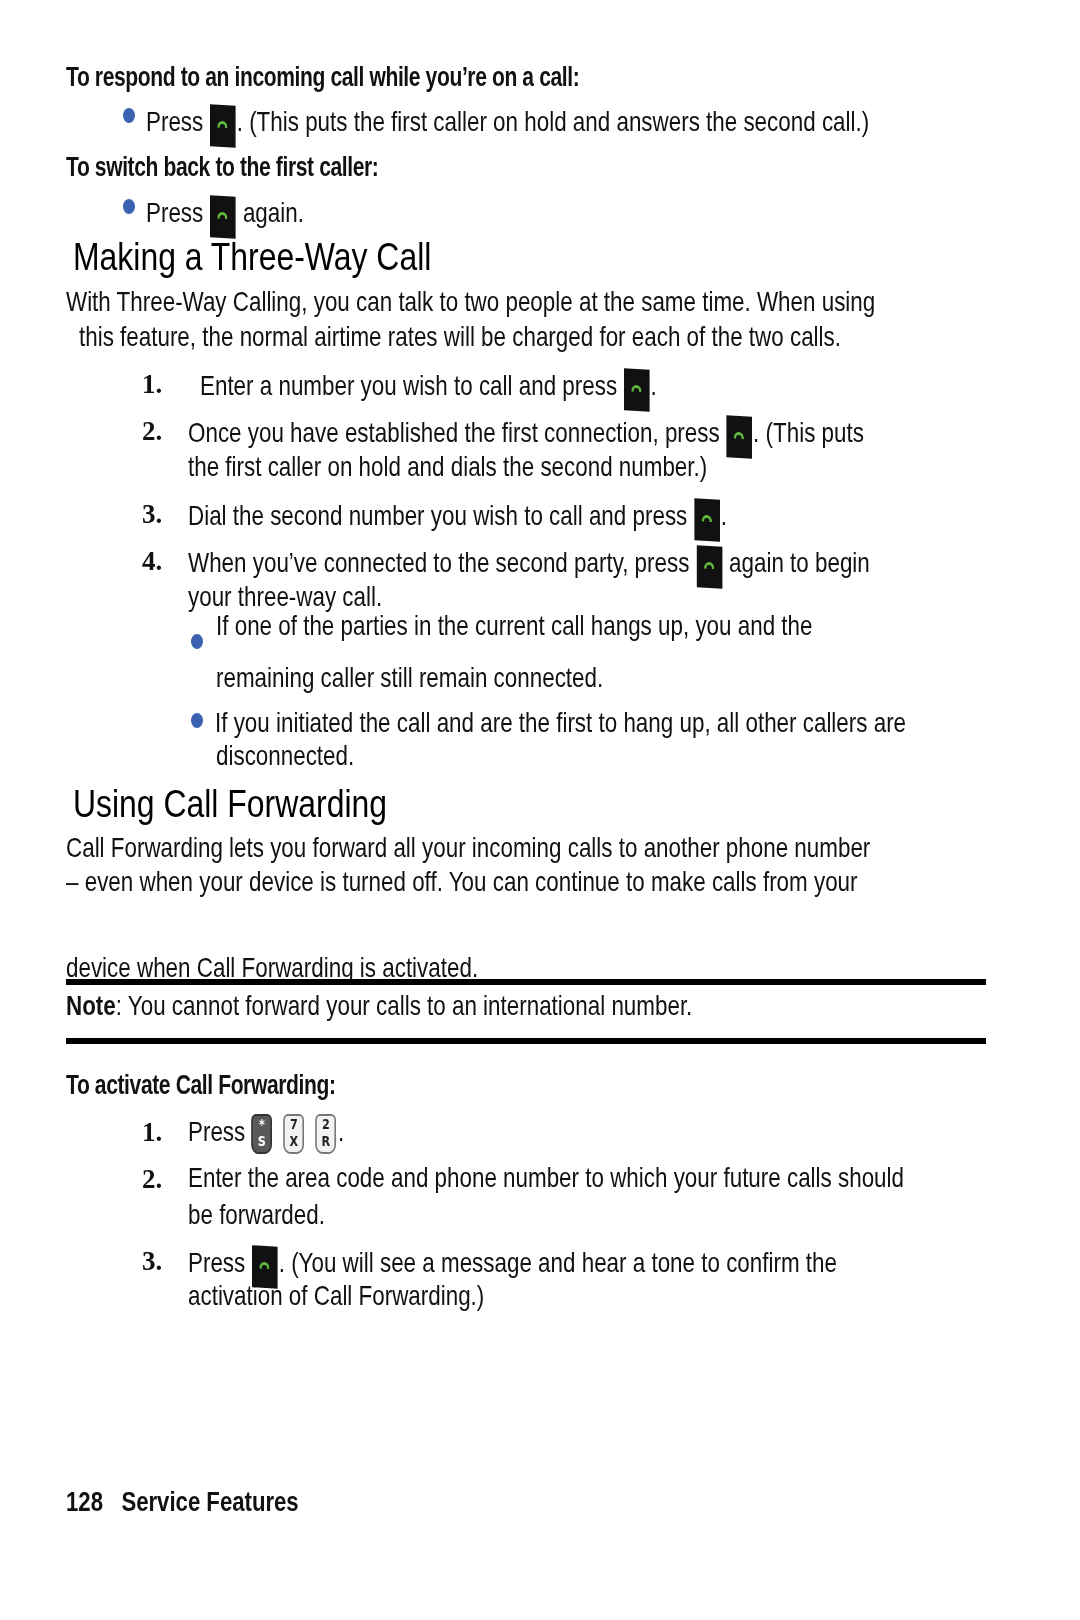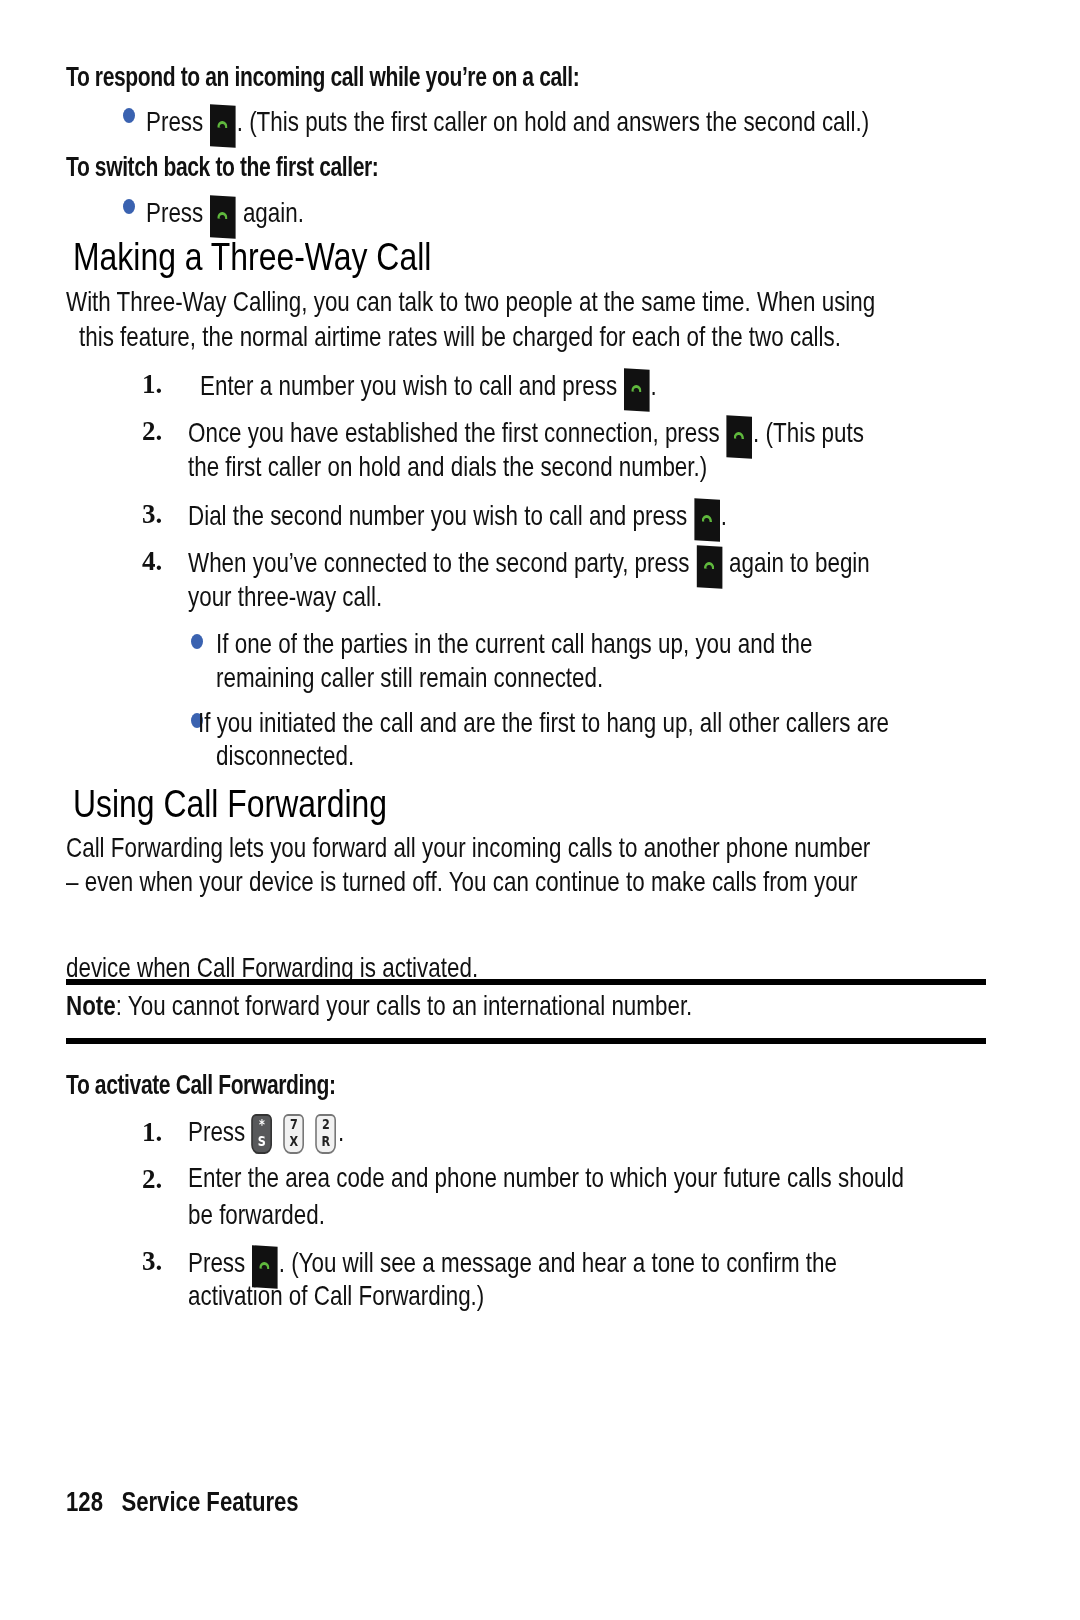--- a/index.html
+++ b/index.html
@@ -71,25 +71,25 @@
   <span class="cond"><span>Dial the second number you wish to call and press</span> <span class="talk"></span><span>.</span></span>
 </div>
 
 <div class="abs num" style="top:546px">4.</div>
 <div class="abs body" style="left:188px; top:544px">
   <span class="cond"><span>When you’ve connected to the second party, press</span> <span class="talk"></span> <span>again to begin</span></span>
 </div>
 <div class="abs body" style="left:188px; top:581px"><span class="cond">your three-way call.</span></div>
 
 <div class="bullet-dot" style="left:191px; top:634px"></div>
-<div class="abs body" style="left:216px; top:628px"><span class="cond">If one of the parties in the current call hangs up, you and the</span></div>
+<div class="abs body" style="left:216px; top:610px"><span class="cond">If one of the parties in the current call hangs up, you and the</span></div>
 <div class="abs body" style="left:216px; top:662px"><span class="cond">remaining caller still remain connected.</span></div>
 
 <div class="bullet-dot" style="left:191px; top:713px"></div>
-<div class="abs body" style="left:198px; top:707px"><span class="cond">If you initiated the call and are the first to hang up, all other callers are</span></div>
+<div class="abs body" style="left:215px; top:707px"><span class="cond">If you initiated the call and are the first to hang up, all other callers are</span></div>
 <div class="abs body" style="left:216px; top:740px"><span class="cond">disconnected.</span></div>
 
 <div class="abs h2" style="top:783px"><span class="cond">Using Call Forwarding</span></div>
 <div class="abs body" style="left:66px; top:832px"><span class="cond">Call Forwarding lets you forward all your incoming calls to another phone number</span></div>
 <div class="abs body" style="left:66px; top:866px"><span class="cond">– even when your device is turned off. You can continue to make calls from your</span></div>
 <div class="abs body" style="left:66px; top:952px"><span class="cond">device when Call Forwarding is activated.</span></div>
 
 <div class="rule" style="top:979px"></div>
 <div class="abs body" style="left:66px; top:990px">
   <span class="cond"><b>Note</b><span>: You cannot forward your calls to an international number.</span></span>

